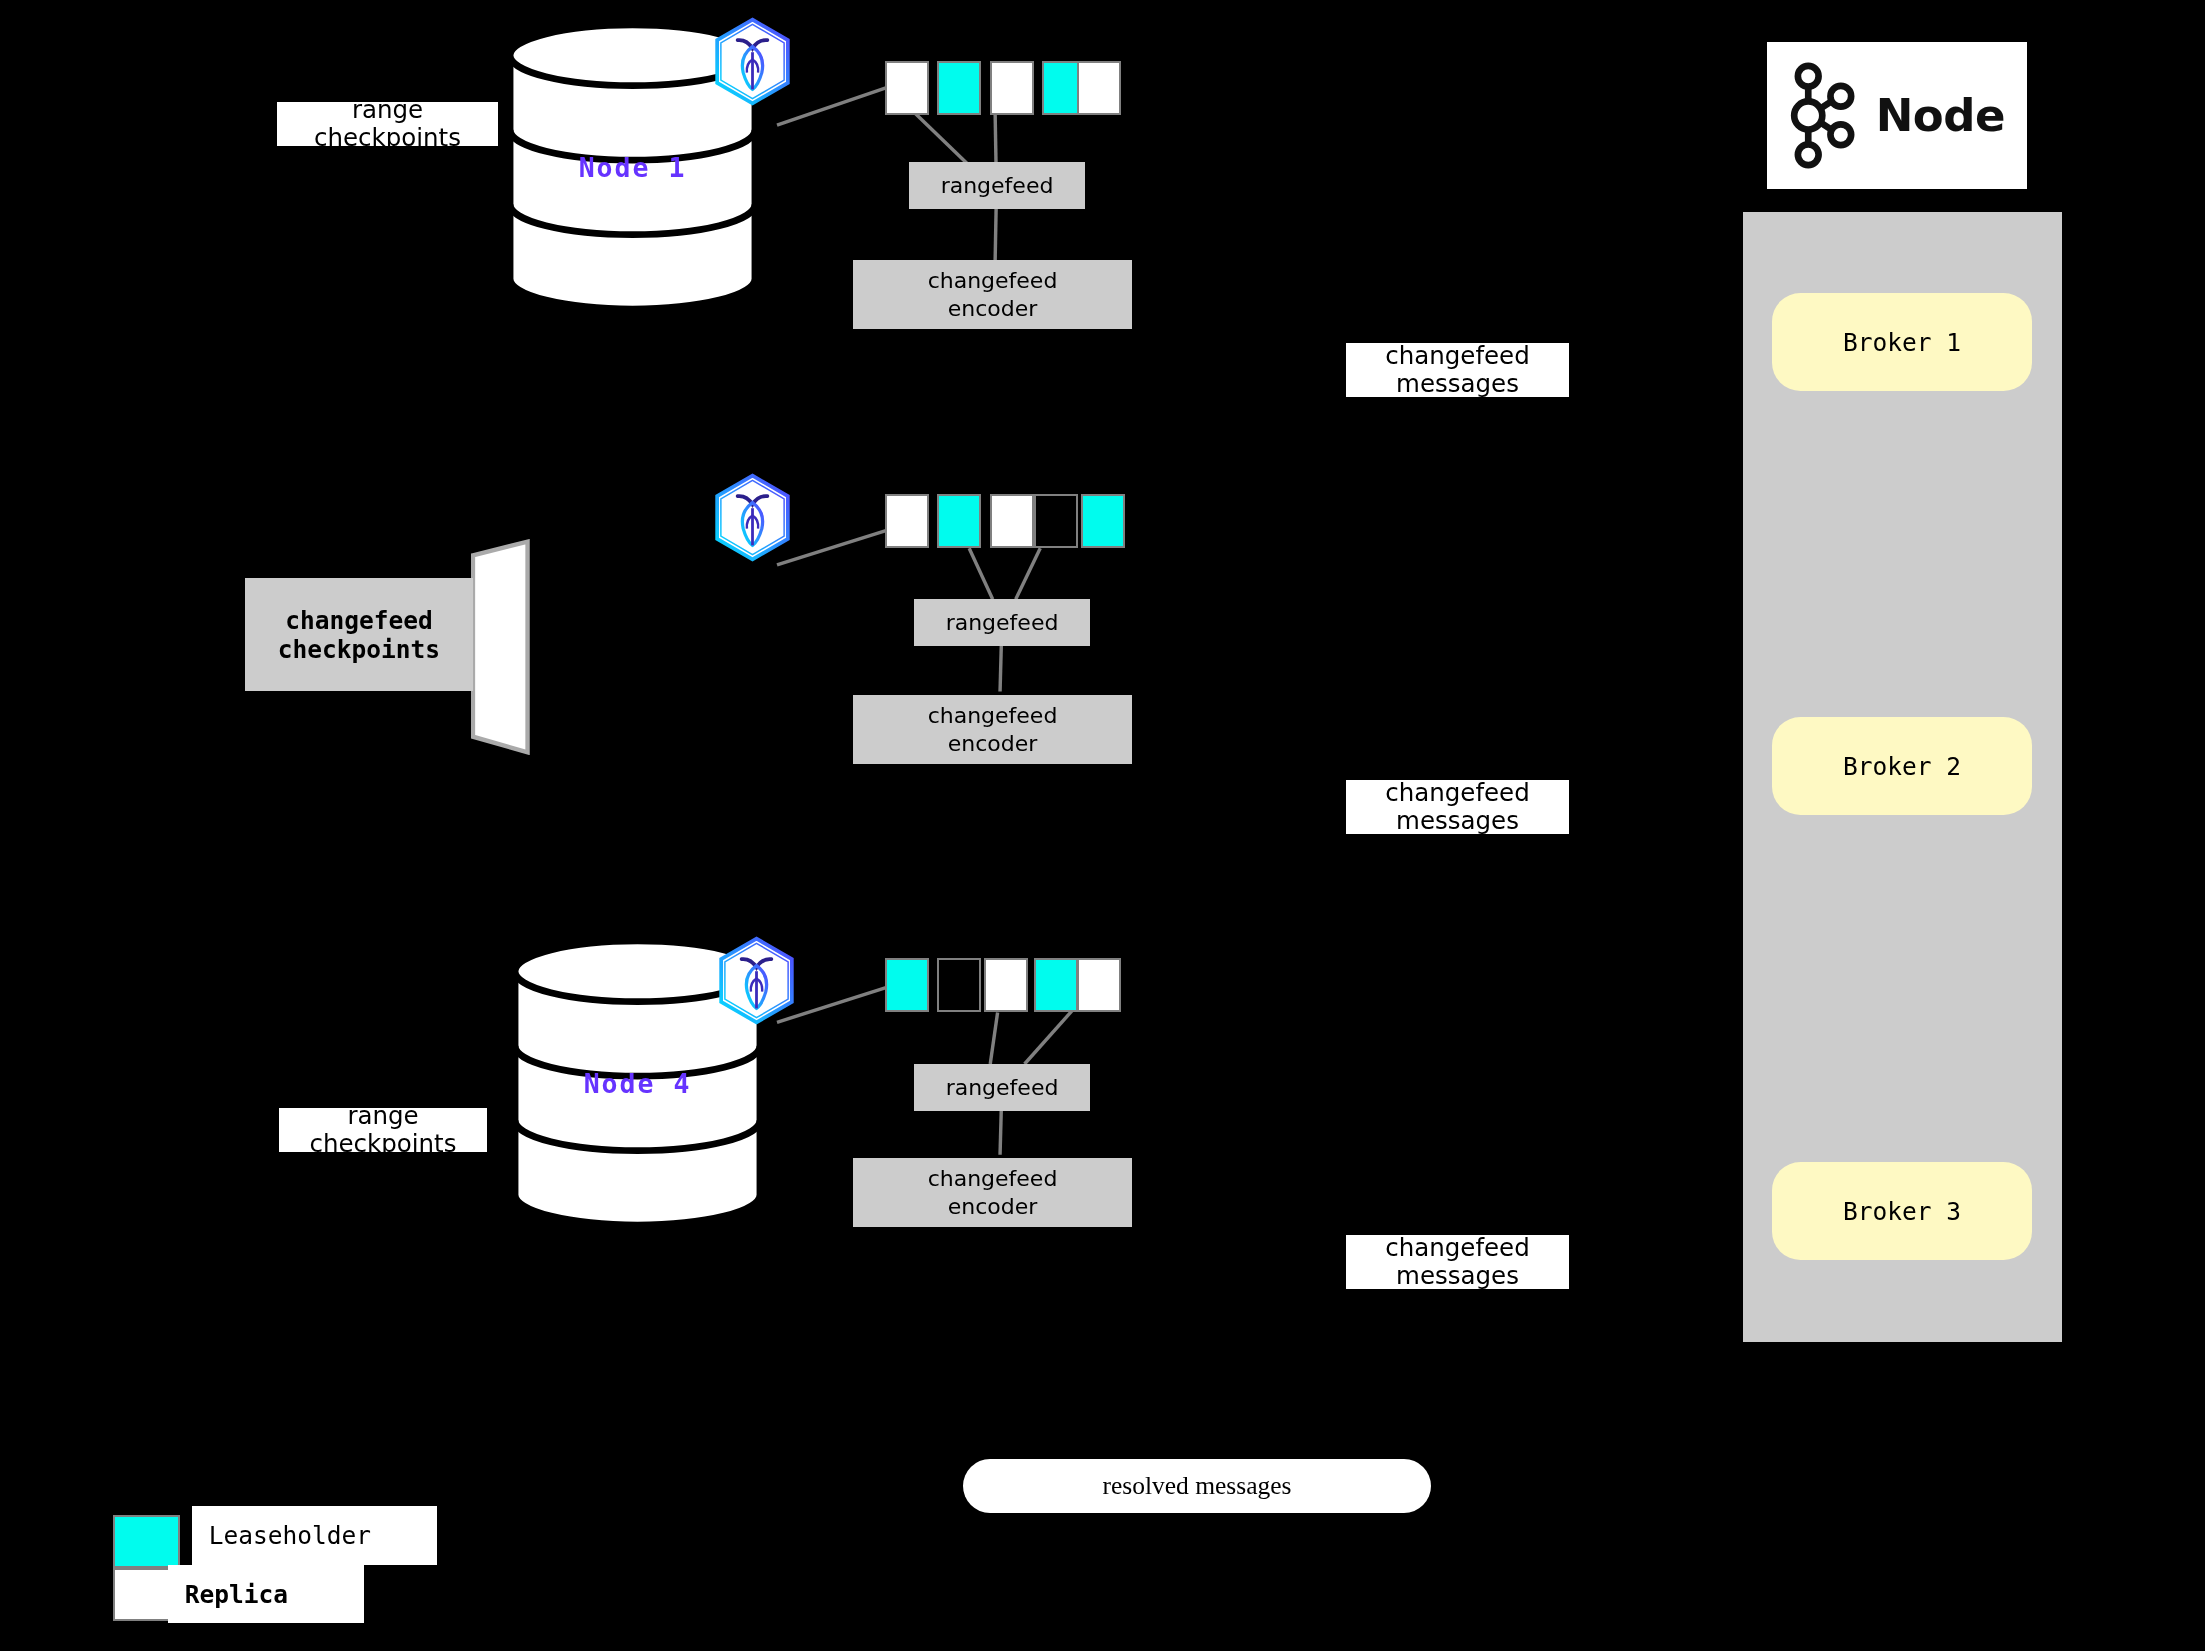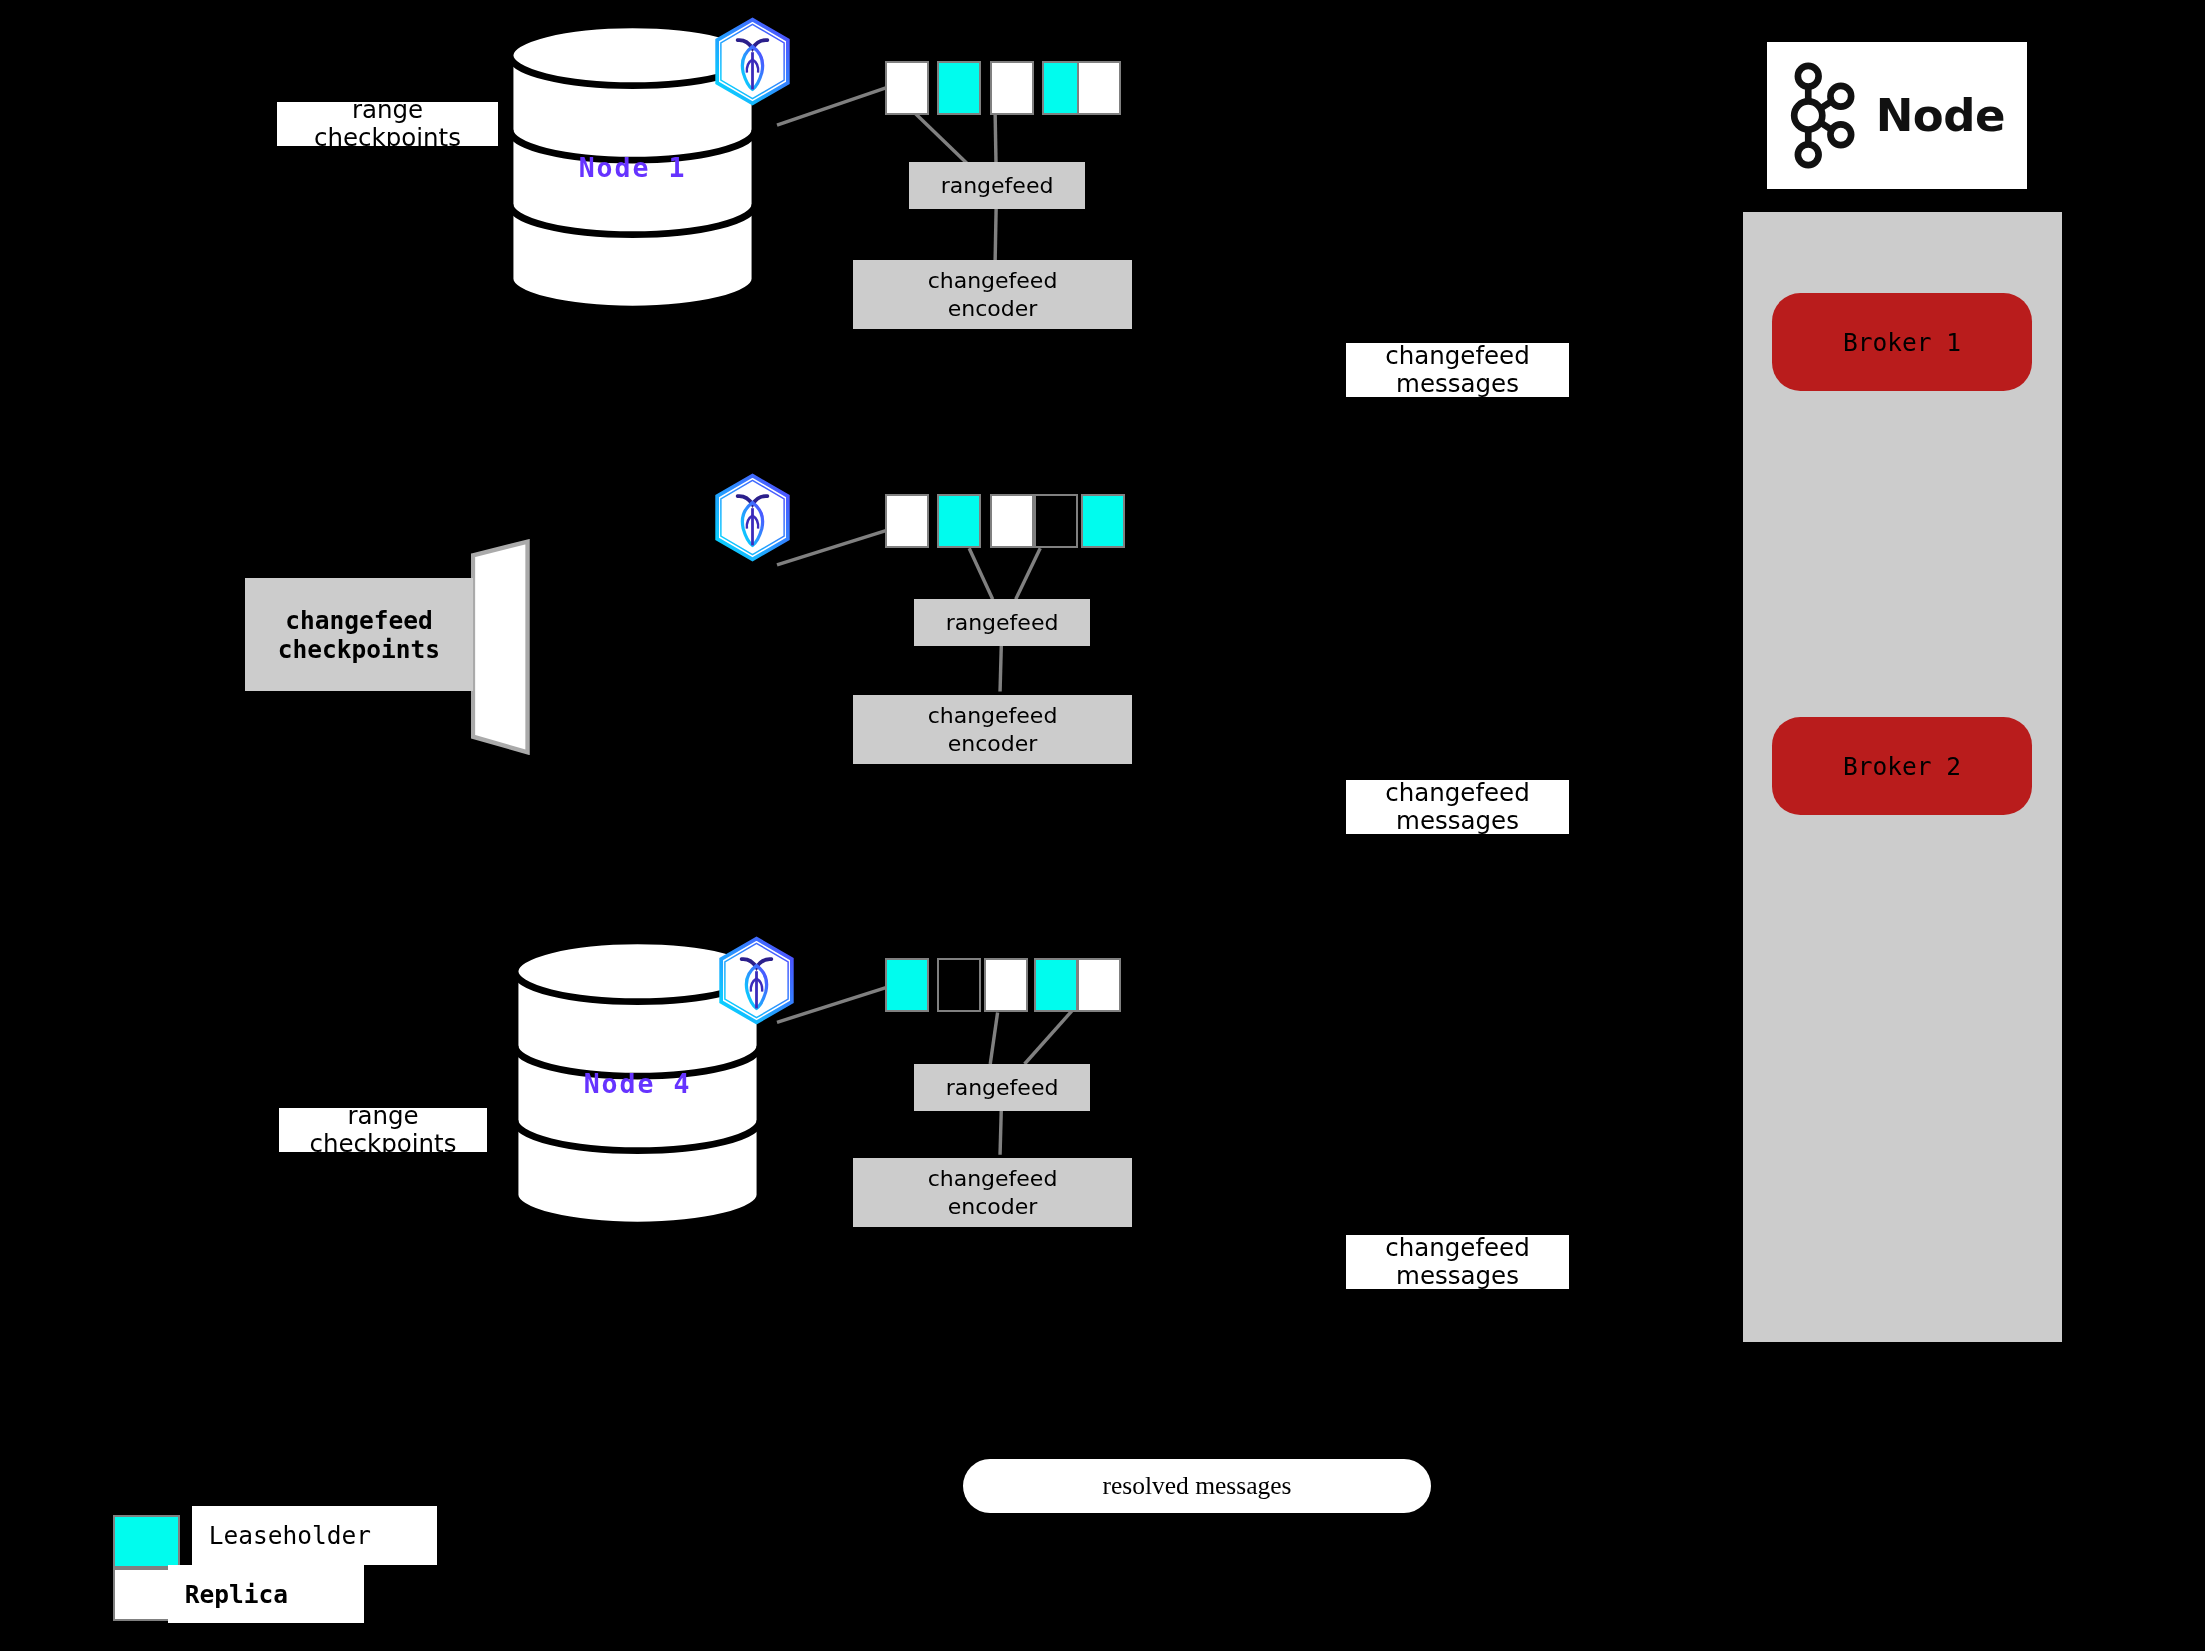--- a/index.html
+++ b/index.html
@@ -49,21 +49,21 @@
   .kafkacard{
     position:absolute;background:#ffffff;
     display:flex;align-items:center;justify-content:center;gap:12.7px;
   }
   .kafkaword{
     font-family:"DejaVu Sans", sans-serif;font-weight:bold;
     font-size:45px;color:#111;letter-spacing:-0.5px;
   }
   .kafkapanel{position:absolute;background:#cccccc;}
   .broker{
-    position:absolute;background:#b91c1c;border-radius:28.4px;
+    position:absolute;background:#fef9c3;border-radius:28.4px;
     display:flex;align-items:center;justify-content:center;
     font-family:"DejaVu Sans Mono", monospace;font-size:24.5px;color:#000;
     white-space:nowrap;
   }
 
   
   .pill{
     position:absolute;background:#ffffff;border-radius:490px;
     display:flex;align-items:center;justify-content:center;
     font-family:Liberation Serif, serif;font-size:25.5px;color:#000;
@@ -291,20 +291,23 @@
   </div>
 
   <div class="kafkapanel" style="left:1743px;top:212px;width:319px;height:1130px;"></div>
 
   <div class="broker" style="left:1772px;top:293px;width:260px;height:98px;">
     <span>Broker 1</span>
   </div>
   <div class="broker" style="left:1772px;top:717px;width:260px;height:98px;">
     <span>Broker 2</span>
   </div>
+  <div class="broker" style="left:1772px;top:1162px;width:260px;height:98px;">
+    <span>Broker 3</span>
+  </div>
 
   <div class="pill" style="left:963px;top:1459px;width:468px;height:54px;">
     <span>resolved messages</span>
   </div>
 
   <div class="legendswatch" style="left:113px;top:1515px;width:67px;height:53px;background:#00fcee;"></div>
   <div class="legendlabel" style="left:192px;top:1506px;width:228px;height:59px;">
     <span>Leaseholder</span>
   </div>
 

